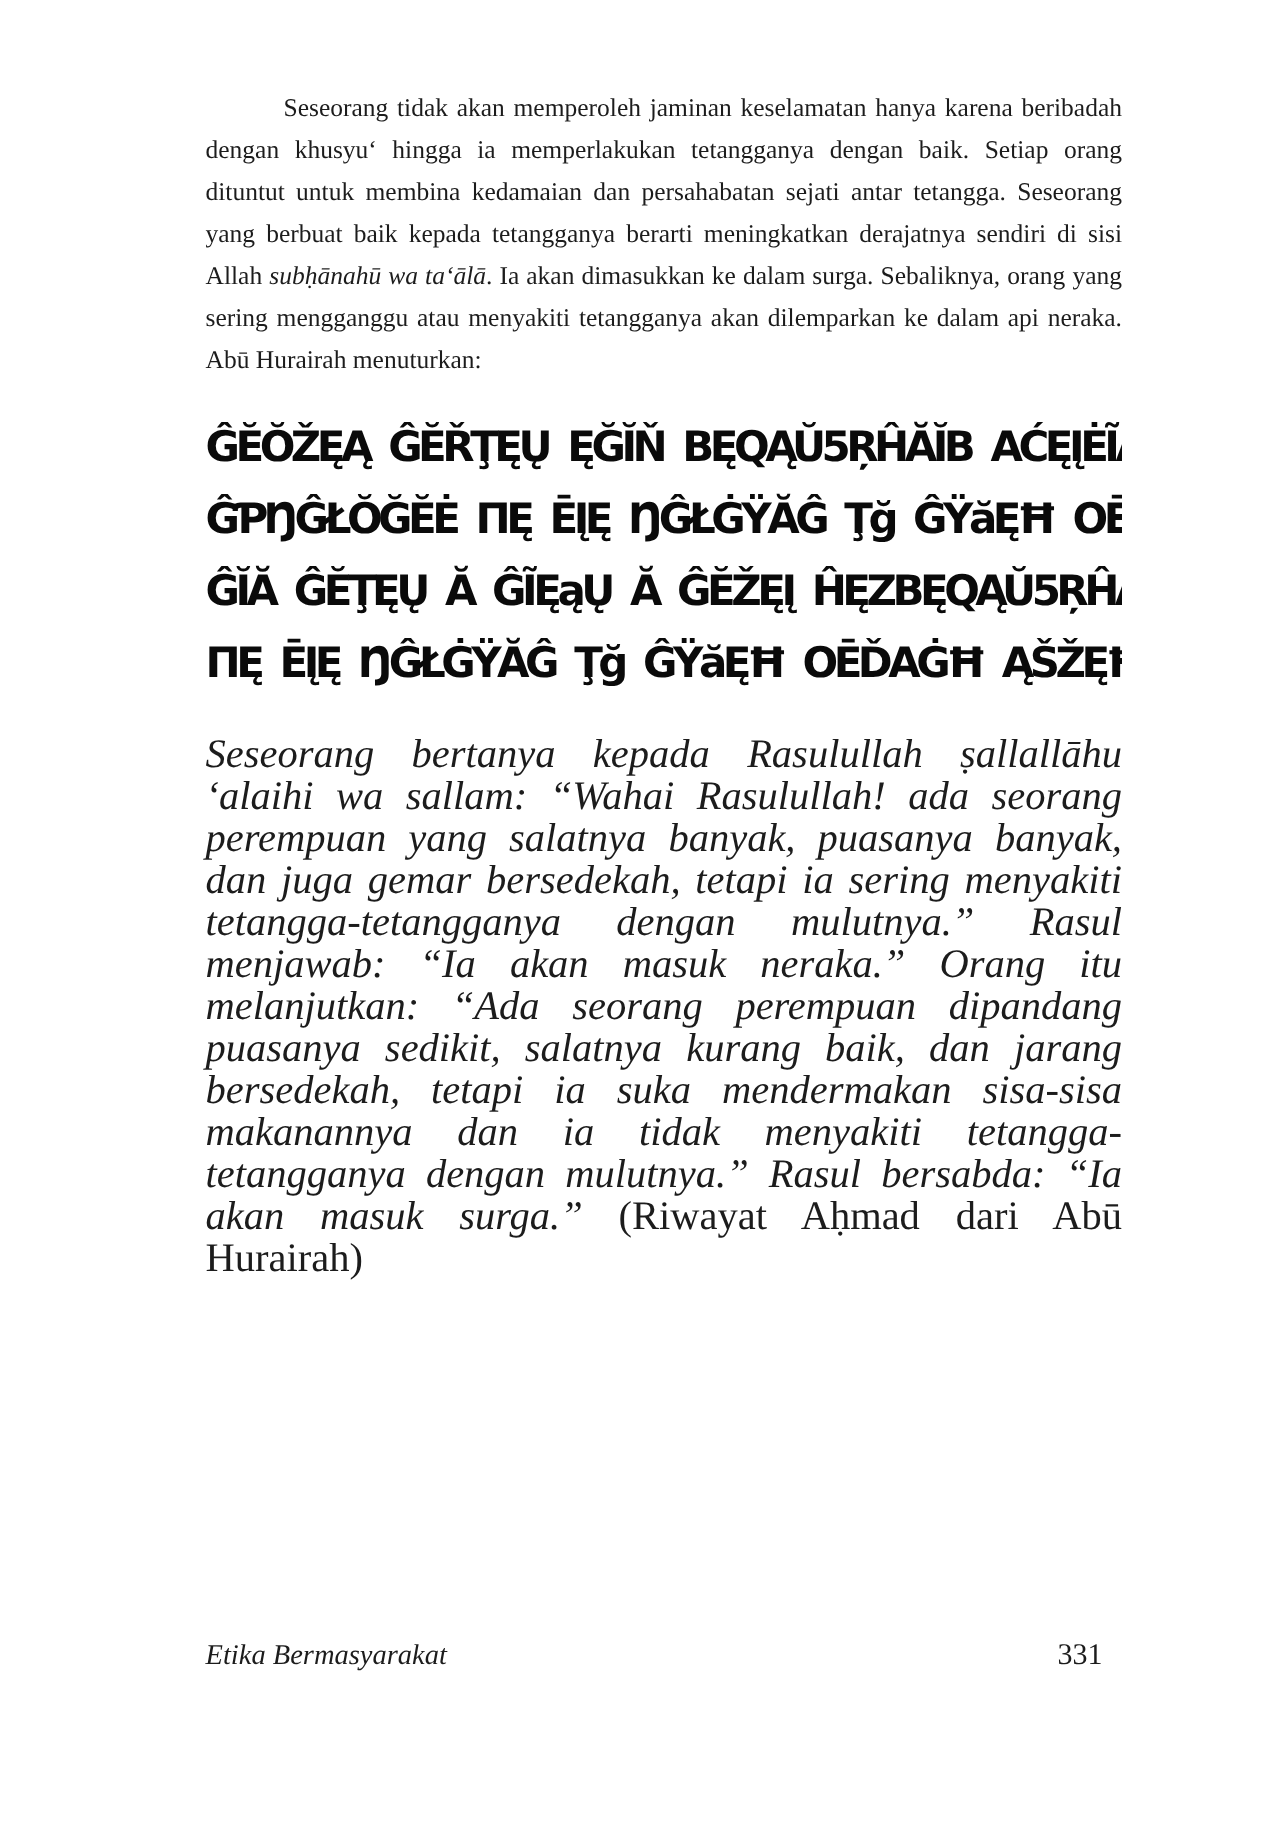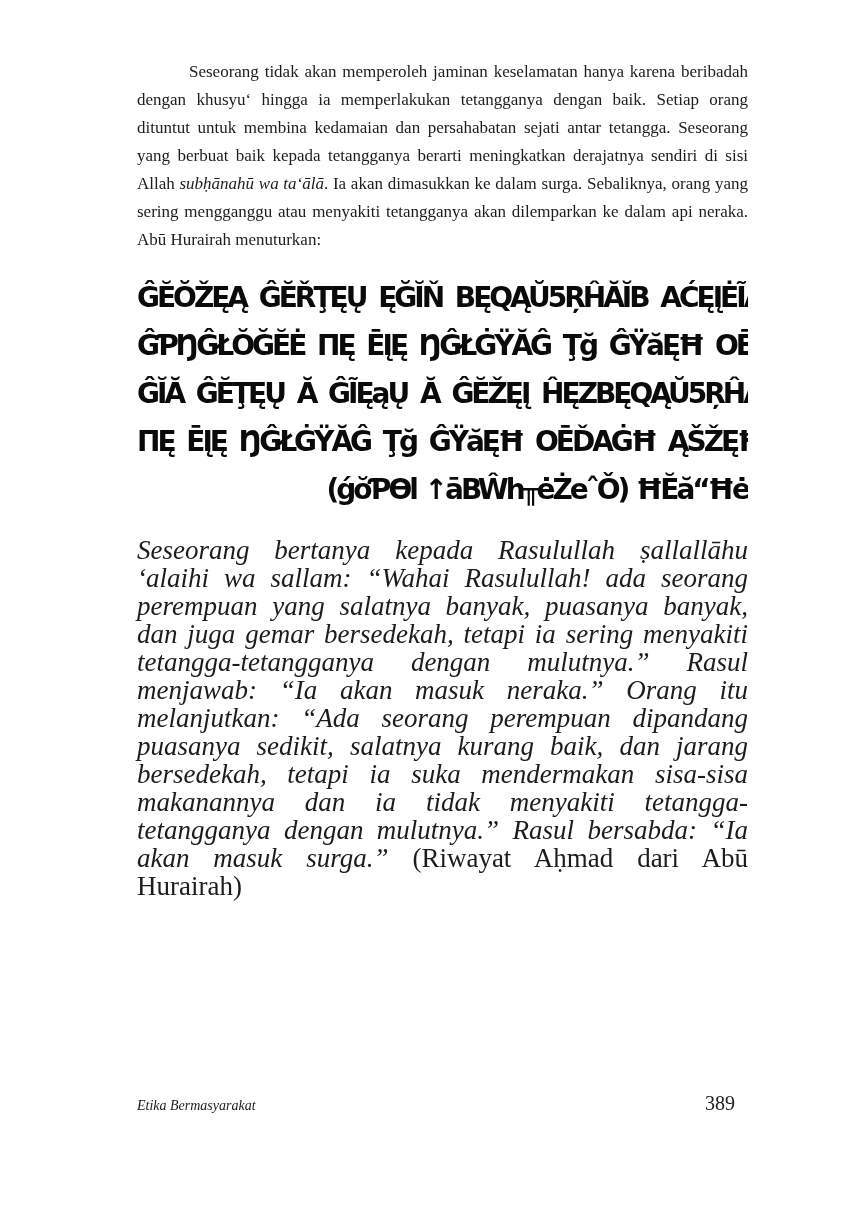--- a/index.html
+++ b/index.html
@@ -77,46 +77,45 @@
     position: absolute;
     left: 137px;
     top: 1092px;
     width: 598px;
     display: flex;
     justify-content: space-between;
     align-items: baseline;
   }
   .footer-title {
     font-style: italic;
-    font-size: 14px;
+    font-size: 19px;
     color: #1c1c1c;
   }
   .page-number {
     font-size: 20px;
     color: #1c1c1c;
   }
 </style>
 </head>
 <body>
 
 <div class="page">
   <div class="content">
 
     <p class="body-para indented"><span>Seseorang tidak akan memperoleh jaminan keselamatan hanya karena beribadah dengan khusyu‘ hingga ia memperlakukan tetangganya dengan baik. Setiap orang dituntut untuk membina kedamaian dan persahabatan sejati antar tetangga. Seseorang yang berbuat baik kepada tetangganya berarti meningkatkan derajatnya sendiri di sisi Allah </span><span class="ital">subḥānahū wa ta‘ālā</span><span>. Ia akan dimasukkan ke dalam surga. Sebaliknya, orang yang sering mengganggu atau menyakiti tetangganya akan dilemparkan ke dalam api neraka. Abū Hurairah menuturkan:</span></p>
 
     <div class="arabic-block">
       <div class="ar-line">ĜĔŎŽĘĄ ĜĔŘŢĘŲ ĘĞĬŇ BĘQĄŬ5ŖĤĂĬB AĆĘĮĖĨAŇŦĞŎ ĜŶĘĄŎ ŊĜŁ</div>
       <div class="ar-line">ĜƤŊĜŁŎĞĔĖ ΠĘ ĒĮĘ ŊĜŁĠŸĂĜ Ţğ ĜŸăĘĦ OĒĎĄ ĜĔŠŬěŽŬ ĜĨĘąŲ Ă</div>
       <div class="ar-line">ĜĬĂ ĜĔŢĘŲ Ă ĜĨĘąŲ Ă ĜĔŽĘĮ ĤĘZBĘQĄŬ5ŖĤĂĬB AĔĖĮĖĨAŇŦĞŎ</div>
       <div class="ar-line">ΠĘ ĒĮĘ ŊĜŁĠŸĂĜ Ţğ ĜŸăĘĦ OĒĎAĠĦ ĄŠŽĘĦBĘQŎĕŦĞĬĞ ĂĘąĭ ē</div>
-      <div class="ar-line last">(ǵŏƤƟl ↑āBŴh╥ėŻeˆǑ) ĦĔă“Ħė</div>
     </div>
 
     <p class="quote-para"><span class="quote-text">Seseorang bertanya kepada Rasulullah ṣallallāhu ‘alaihi wa sallam: “Wahai Rasulullah! ada seorang perempuan yang salatnya banyak, puasanya banyak, dan juga gemar bersedekah, tetapi ia sering menyakiti tetangga-tetangganya dengan mulutnya.” Rasul menjawab: “Ia akan masuk neraka.” Orang itu melanjutkan: “Ada seorang perempuan dipandang puasanya sedikit, salatnya kurang baik, dan jarang bersedekah, tetapi ia suka mendermakan sisa-sisa makanannya dan ia tidak menyakiti tetangga-tetangganya dengan mulutnya.” Rasul bersabda: “Ia akan masuk surga.” </span><span class="attribution">(Riwayat Aḥmad dari Abū Hurairah)</span></p>
 
 
   </div>
 
   <div class="footer">
     <span class="footer-title">Etika Bermasyarakat</span>
-    <span class="page-number">389</span>
+    <span class="page-number">331</span>
   </div>
 </div>
 
 </body></html>

